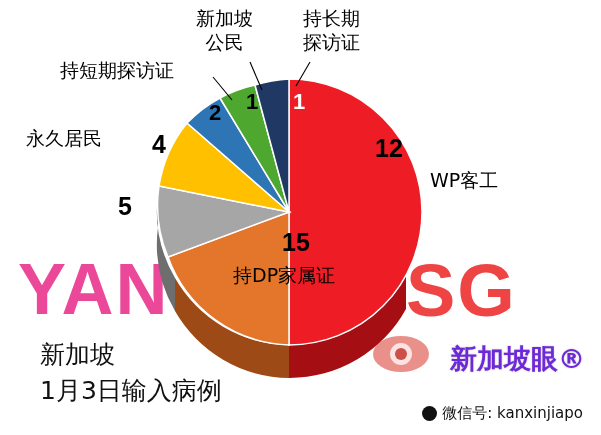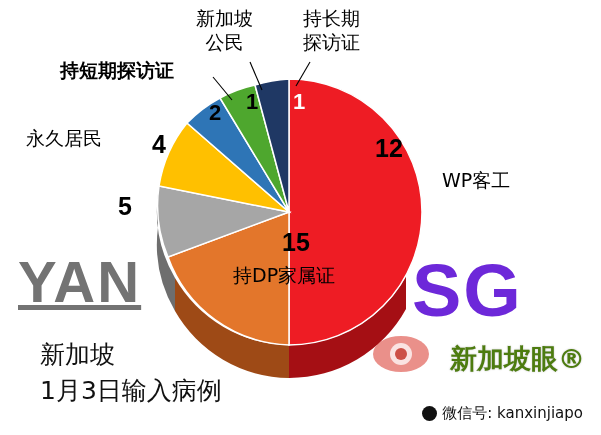--- a/index.html
+++ b/index.html
@@ -11,22 +11,22 @@
     position:relative;
   }
   #stage{position:absolute;left:0;top:0;width:601px;height:435px;}
   .wm{
     position:absolute;
     font-weight:bold;
     color:#f0eeee;
     letter-spacing:2px;
     user-select:none;
   }
-  #wm-yan{left:18px;top:248px;font-size:58px;color:#737373;text-decoration:underline;}
-  #wm-sg{left:406px;top:248px;font-size:74px;color:#6d28d9;margin-left:6px;}
+  #wm-yan{left:18px;top:248px;font-size:72px;color:#ec4899;}
+  #wm-sg{left:406px;top:248px;font-size:74px;color:#ef4444;}
   #wm-o{left:286px;top:240px;font-size:92px;color:#f5e9e4;}
   .lbl{
     position:absolute;
     color:#000;
     font-size:19px;
     line-height:24px;
     white-space:pre;
     font-family:"DejaVu Sans","Liberation Sans",sans-serif;
   }
   .val{
@@ -38,21 +38,21 @@
   }
   .val.big{font-size:25px;}
   #title{
     position:absolute;left:40px;top:337px;
     font-size:25px;line-height:36px;color:#111;
     font-family:"DejaVu Sans","Liberation Sans",sans-serif;
     white-space:pre;
   }
   #brand{
     position:absolute;right:16px;top:341px;
-    font-size:27px;font-weight:bold;color:#4d7c0f;
+    font-size:27px;font-weight:bold;color:#6d28d9;
     text-shadow:0 0 2px rgba(0,0,0,.25);
     font-family:"DejaVu Sans","Liberation Sans",sans-serif;
     white-space:pre;
     margin-left:16px;
   }
   #wechat{
     position:absolute;right:18px;top:404px;
     font-size:15px;color:#111;
     font-family:"DejaVu Sans","Liberation Sans",sans-serif;
     white-space:pre;
@@ -133,23 +133,23 @@
       <ellipse cx="29" cy="24" rx="28" ry="18" fill="#d8342a" opacity="0.55"></ellipse>
       <circle cx="29" cy="24" r="11" fill="#ffffff" opacity="0.75"></circle>
       <circle cx="29" cy="24" r="6" fill="#c02a20" opacity="0.8"></circle>
     </g>
   </svg>
 
   <div class="lbl" style="left:196px;top:6px;text-align:center;">新加坡
 公民</div>
   <div class="lbl" style="left:303px;top:6px;text-align:left;">持长期
 探访证</div>
-  <div class="lbl" style="left:60px;top:58px;font-weight:bold;">持短期探访证</div>
+  <div class="lbl" style="left:60px;top:58px;">持短期探访证</div>
   <div class="lbl" style="left:26px;top:126px;">永久居民</div>
-  <div class="lbl" style="left:430px;top:168px;margin-left:12px;">WP客工</div>
+  <div class="lbl" style="left:430px;top:168px;">WP客工</div>
   <div class="lbl" style="left:233px;top:263px;">持DP家属证</div>
 
   <div class="val big" style="left:375px;top:134px;">12</div>
   <div class="val big" style="left:282px;top:228px;">15</div>
   <div class="val big" style="left:118px;top:192px;">5</div>
   <div class="val big" style="left:152px;top:130px;">4</div>
   <div class="val" style="left:209px;top:100px;">2</div>
   <div class="val" style="left:246px;top:89px;">1</div>
   <div class="val" style="left:293px;top:89px;color:#ffffff;">1</div>
 

